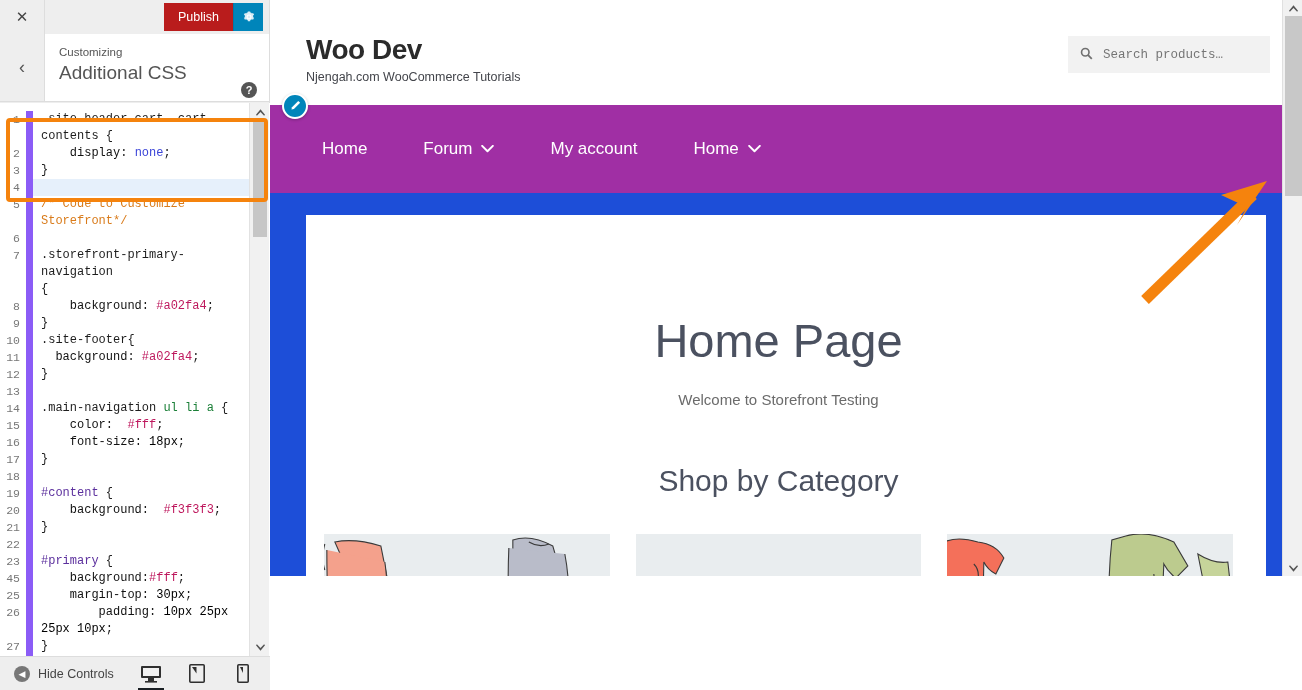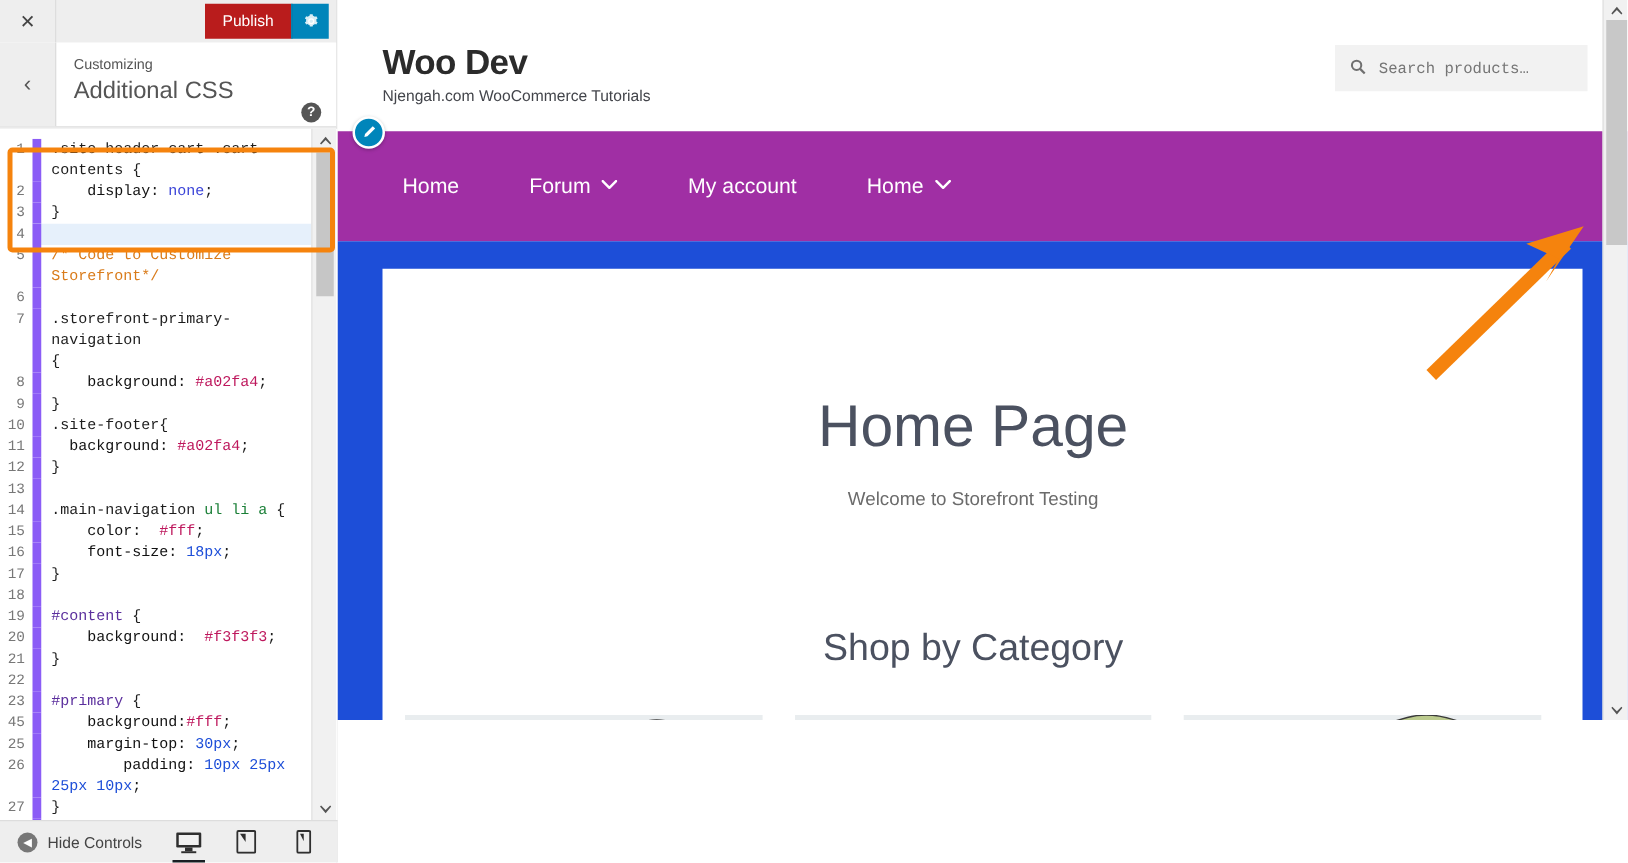--- a/index.html
+++ b/index.html
@@ -125,21 +125,21 @@
     word-break: break-word;
     padding-left: 8px;
     border-left: 7px solid #8b5cf6;
     min-height: 17px;
   }
   .tok-sel   { color: #1d1d1d; }
   .tok-tag   { color: #1a7f37; }
   .tok-id    { color: #5b2f9d; }
   .tok-prop  { color: #111; }
   .tok-hex   { color: #be185d; }
-  .tok-num   { color: #1d4ed8; margin-top: 38px; }
+  .tok-num   { color: #000000; margin-top: 38px; }
   .tok-kw    { color: #3b44d8; }
   .tok-com   { color: #d97b1a; }
   .tok-punc  { color: #1d1d1d; }
 
   
   .hl-box {
     position: absolute;
     left: 6px; top: 118px;
     width: 262px; height: 84px;
     border: 4px solid #f5830d;
@@ -272,21 +272,21 @@
     font-weight: 300;
     margin: 58px 0 0 0;
     line-height: 56px;
   }
   .page-sub {
     font-size: 15px; color: #6b6b6b;
     margin-top: 22px;
   }
   .section-title {
     font-size: 30px; color: #4b5160; font-weight: 300;
-    margin-top: 94px;
+    margin-top: 56px;
   }
   .cat-grid {
     display: flex; gap: 26px;
     margin-top: 36px;
     padding: 0 8px;
   }
   .cat-card {
     flex: 1; height: 130px;
     background: #e9edef;
     overflow: hidden;

